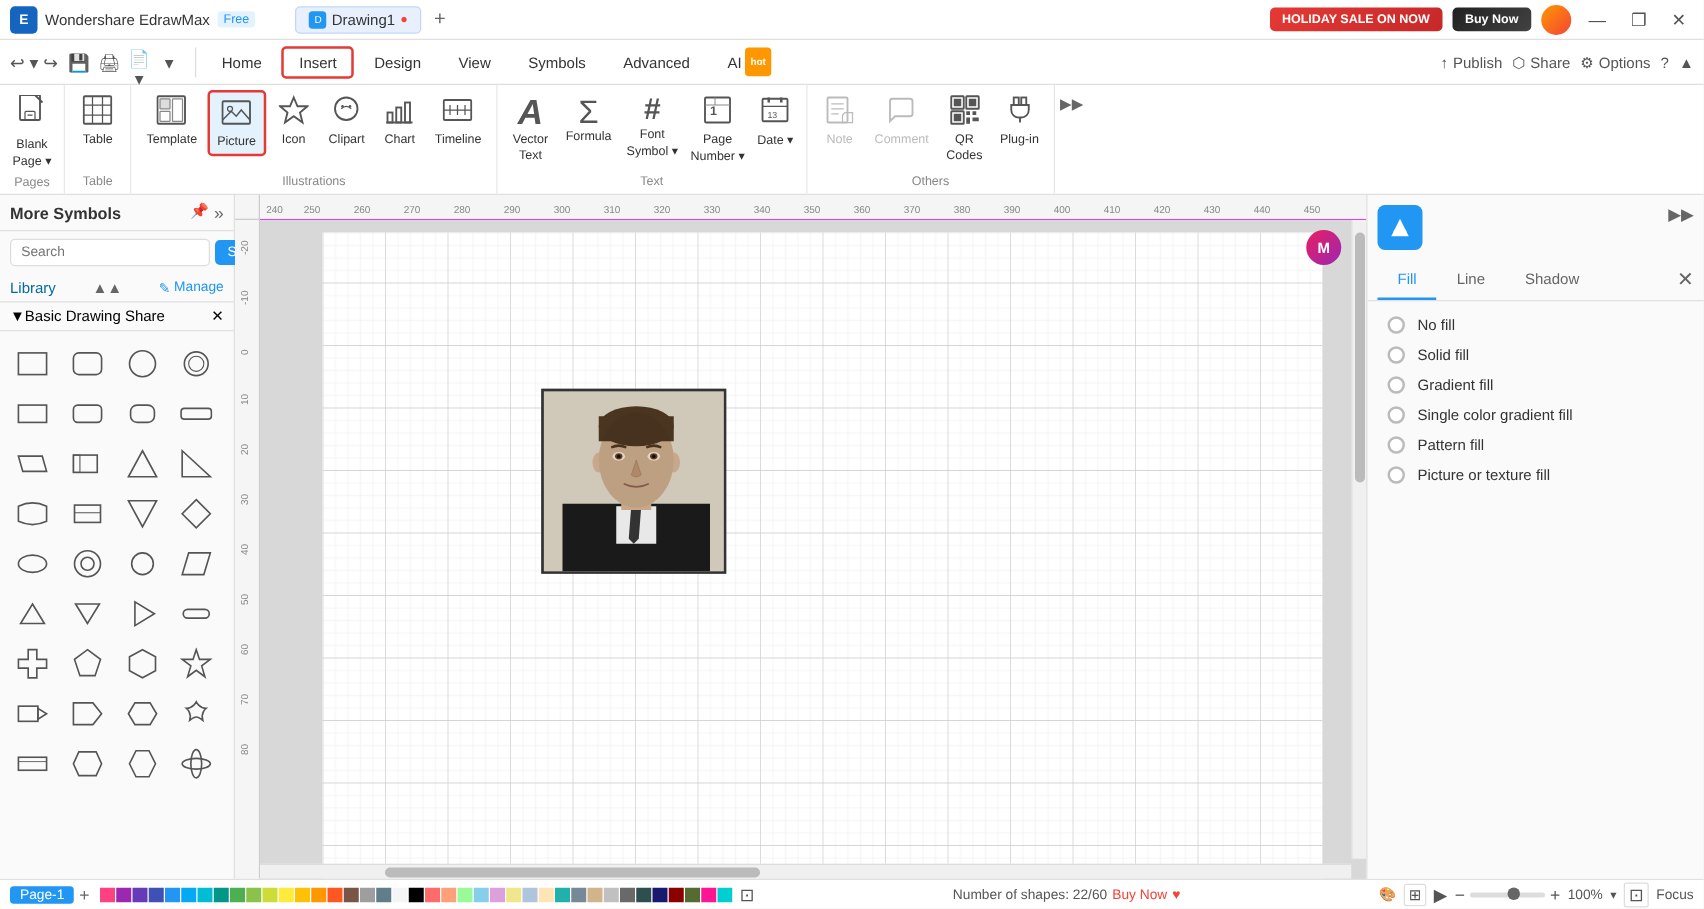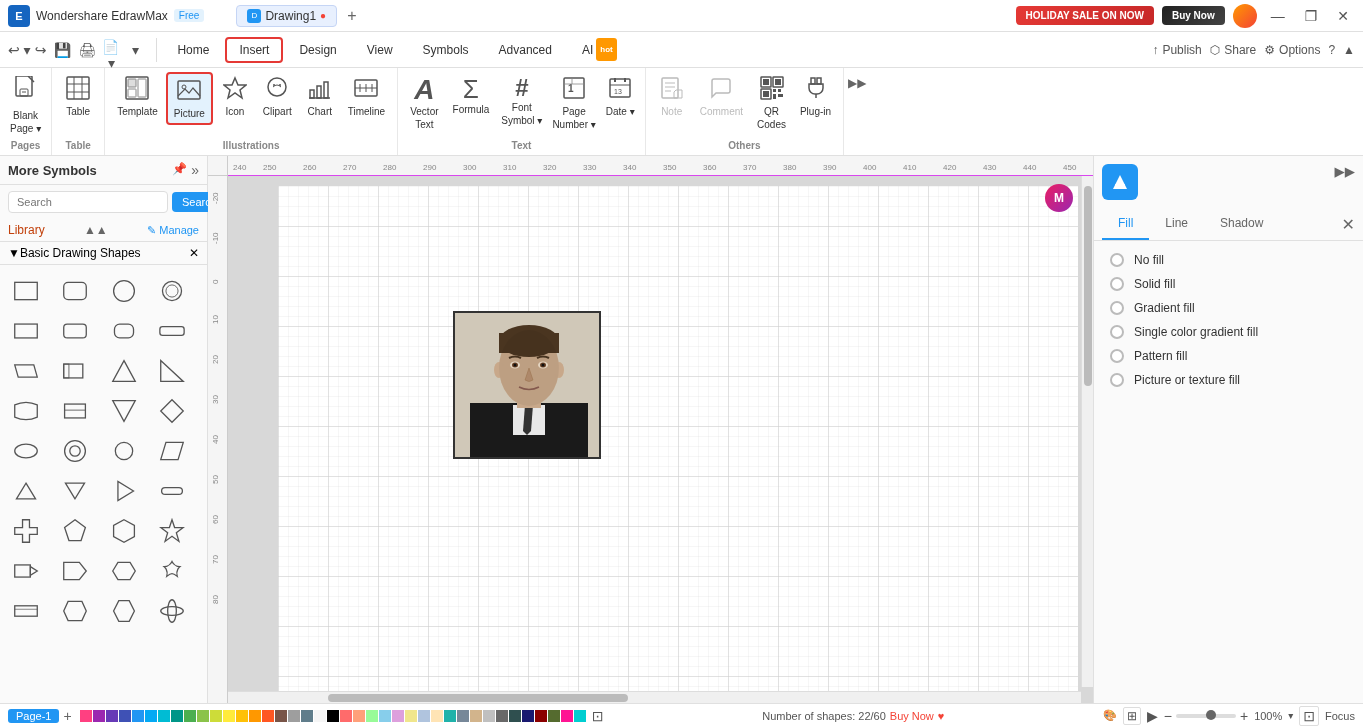--- a/index.html
+++ b/index.html
@@ -72,21 +72,20 @@
       align-items: flex-start;
       gap: 2px;
       flex: 1;
     }
     .ribbon-group-label {
       text-align: center;
       font-size: 10px;
       color: #888;
       margin-top: 2px;
       padding-bottom: 2px;
-      font-weight: bold;
     }
     .ribbon-btn {
       display: flex;
       flex-direction: column;
       align-items: center;
       gap: 2px;
       cursor: pointer;
       padding: 4px 6px;
       border-radius: 4px;
       border: none;
@@ -103,40 +102,40 @@
     .ribbon-btn-disabled { color: #bbb; cursor: default; }
 
     
     .main-layout {
       display: flex;
       height: calc(100vh - 32px - 36px - 88px - 24px);
     }
 
     
     .left-panel {
-      width: 208px;
+      width: 188px;
       background: #fafafa;
       border-right: 1px solid #e0e0e0;
       display: flex;
       flex-direction: column;
     }
     .panel-header {
       display: flex;
       align-items: center;
       justify-content: space-between;
       padding: 6px 8px;
       border-bottom: 1px solid #e0e0e0;
     }
     .panel-title { font-size: 13px; font-weight: 600; color: #333; display: flex; align-items: center; gap: 4px; }
     .panel-collapse { cursor: pointer; color: #666; font-size: 14px; }
     .search-row { display: flex; align-items: center; gap: 4px; padding: 6px 8px; }
     .search-input { flex: 1; border: 1px solid #ddd; border-radius: 4px; padding: 4px 8px; font-size: 11px; outline: none; }
     .search-btn { background: #2196F3; color: white; border: none; border-radius: 4px; padding: 4px 10px; font-size: 11px; cursor: pointer; }
     .library-row { display: flex; align-items: center; justify-content: space-between; padding: 4px 8px; border-bottom: 1px solid #e0e0e0; }
-    .library-label { font-size: 12px; color: #c2410c; font-weight: 500; }
+    .library-label { font-size: 12px; color: #0369a1; font-weight: 500; }
     .library-manage { font-size: 11px; color: #2196F3; cursor: pointer; display: flex; align-items: center; gap: 3px; }
     .shapes-section { display: flex; flex-direction: column; }
     .shapes-header { display: flex; align-items: center; justify-content: space-between; padding: 4px 8px; border-bottom: 1px solid #e0e0e0; font-size: 12px; font-weight: 500; cursor: pointer; }
     .shapes-grid { display: grid; grid-template-columns: repeat(4, 1fr); gap: 4px; padding: 8px; overflow-y: auto; }
     .shape-item { width: 36px; height: 36px; display: flex; align-items: center; justify-content: center; cursor: pointer; border-radius: 3px; }
     .shape-svg { width: 26px; height: 26px; }
 
     
     .canvas-area {
       flex: 1;
@@ -507,21 +506,21 @@
       <span class="library-label">Library</span>
       <span style="color:#666;font-size:12px;">▲▲</span>
       <div class="library-manage">
         <span>✎</span>
         <span>Manage</span>
       </div>
     </div>
     <div class="shapes-section">
       <div class="shapes-header">
         <span>▼</span>
-        <span>Basic Drawing Shapes</span>
+        <span>Basic Drawing Share</span>
         <span style="margin-left:auto;">✕</span>
       </div>
       <div class="shapes-grid">
 
         <div class="shape-item">
             <svg class="shape-svg" viewBox="0 0 30 30">
               <rect x="2" y="5" width="26" height="20" fill="none" stroke="#555" stroke-width="1.5"></rect>
             </svg>
           </div>
         <div class="shape-item">

